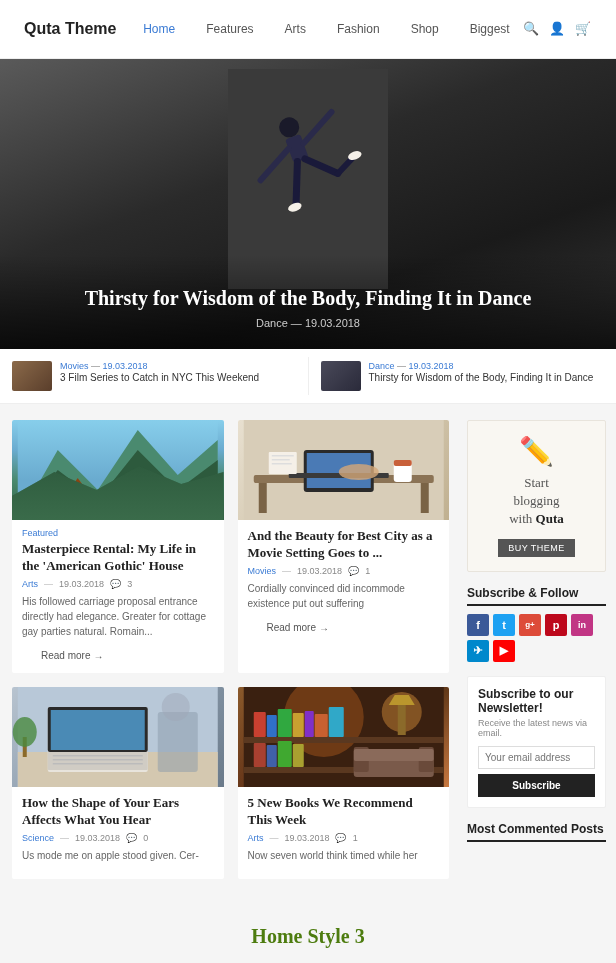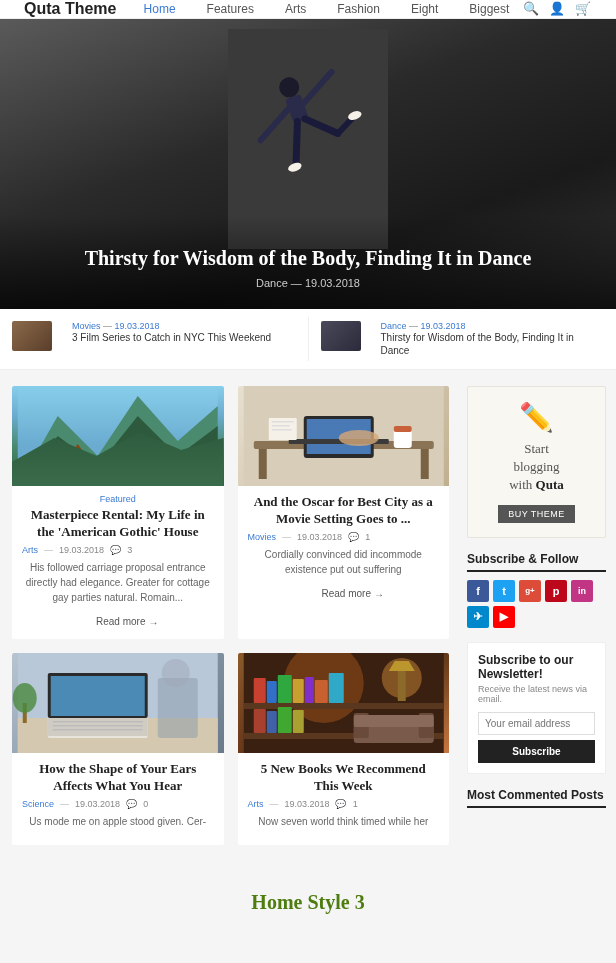--- a/index.html
+++ b/index.html
@@ -4,21 +4,21 @@
   <style>
     * { margin: 0; padding: 0; box-sizing: border-box; }
     body { font-family: Georgia, 'Times New Roman', serif; background: #f5f5f5; width: 616px; }
 
     
     .header {
       background: #fff;
       display: flex;
       align-items: center;
       justify-content: space-between;
-      padding: 0 24px;
+      padding: 20px 24px;
       border-bottom: 1px solid #eee;
     }
     .logo {
       font-size: 16px;
       font-weight: 700;
       color: #222;
       font-family: Arial, sans-serif;
     }
     .logo span { color: #222; }
     .nav { display: flex; gap: 18px; align-items: center; }
@@ -88,21 +88,21 @@
       display: flex;
       border-bottom: 1px solid #eee;
       padding: 8px 0;
     }
     .recent-item {
       flex: 1;
       display: flex;
       align-items: flex-start;
       padding: 4px 12px;
       border-right: 1px solid #eee;
-      gap: 20px;
+      gap: 8px;
     }
     .recent-item:last-child { border-right: none; }
     .recent-thumb {
       width: 40px;
       height: 30px;
       flex-shrink: 0;
       object-fit: cover;
       border-radius: 2px;
     }
     .recent-thumb-movies {
@@ -147,21 +147,20 @@
     .post-grid {
       display: grid;
       grid-template-columns: 1fr 1fr;
       gap: 14px;
       margin-bottom: 14px;
     }
     .post-card {
       background: #fff;
       border-radius: 2px;
       overflow: hidden;
-      text-align: center;
     }
     .post-img {
       width: 100%;
       height: 100px;
       object-fit: cover;
     }
     .post-img-mountain {
       background: linear-gradient(180deg, #87CEEB 0%, #6aabcf 30%, #4a8a6f 60%, #2d5a3d 100%);
       position: relative;
       overflow: hidden;
@@ -383,21 +382,21 @@
 
 <header class="header">
   <div class="logo">
     <span>Quta Theme</span>
   </div>
   <nav class="nav">
     <a href="#" class="active">Home</a>
     <a href="#">Features</a>
     <a href="#">Arts</a>
     <a href="#">Fashion</a>
-    <a href="#">Eight</a>
+    <a href="#">Shop</a>
     <a href="#">Biggest</a>
   </nav>
   <div class="nav-icons">
     <span class="nav-icon">🔍</span>
     <span class="nav-icon">👤</span>
     <span class="nav-icon">🛒</span>
   </div>
 </header>
 
 <div class="hero">
@@ -512,21 +511,21 @@
 
             <rect x="25" y="32" width="28" height="22" fill="#f5f0e8" rx="1"></rect>
             <rect x="28" y="35" width="22" height="1.5" fill="#ddd"></rect>
             <rect x="28" y="39" width="18" height="1.5" fill="#ddd"></rect>
             <rect x="28" y="43" width="20" height="1.5" fill="#ddd"></rect>
 
             <ellipse cx="115" cy="52" rx="20" ry="8" fill="#d4a878" opacity="0.8"></ellipse>
           </svg>
         </div>
         <div class="post-body">
-          <div class="post-title"><a href="#">And the Oscar for Best City as a Movie Setting Goes to ...</a></div>
+          <div class="post-title"><a href="#">And the Beauty for Best City as a Movie Setting Goes to ...</a></div>
           <div class="post-meta">
             <span class="cat">Movies</span>
             <span class="sep">—</span>
             <span>19.03.2018</span>
             <span class="icon">💬</span>
             <span>1</span>
           </div>
           <p class="post-excerpt">Cordially convinced did incommode existence put out suffering</p>
           <a href="#" class="read-more"><span>Read more</span> →</a>
         </div>

